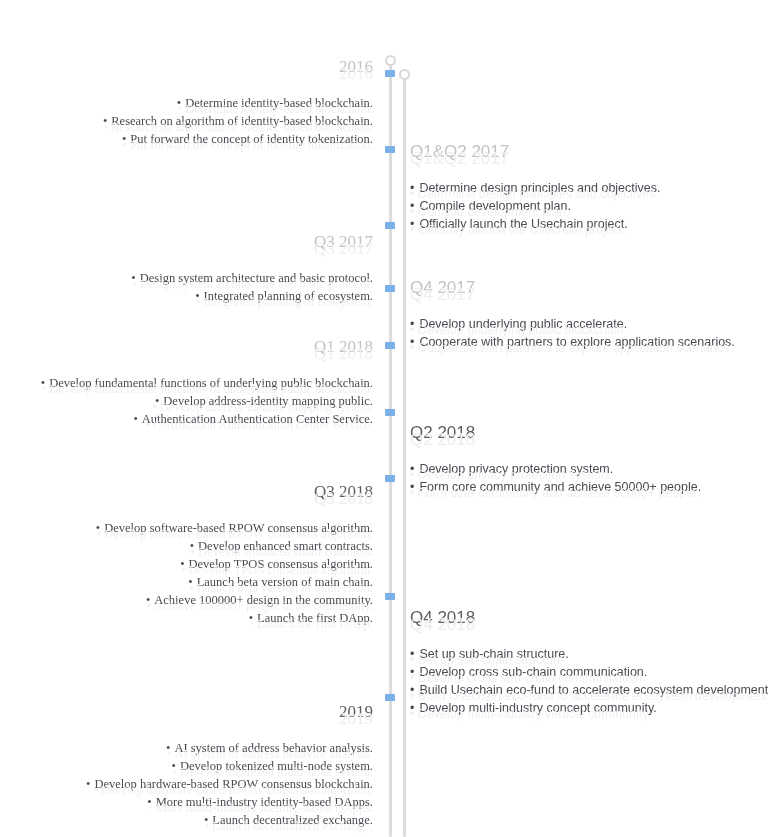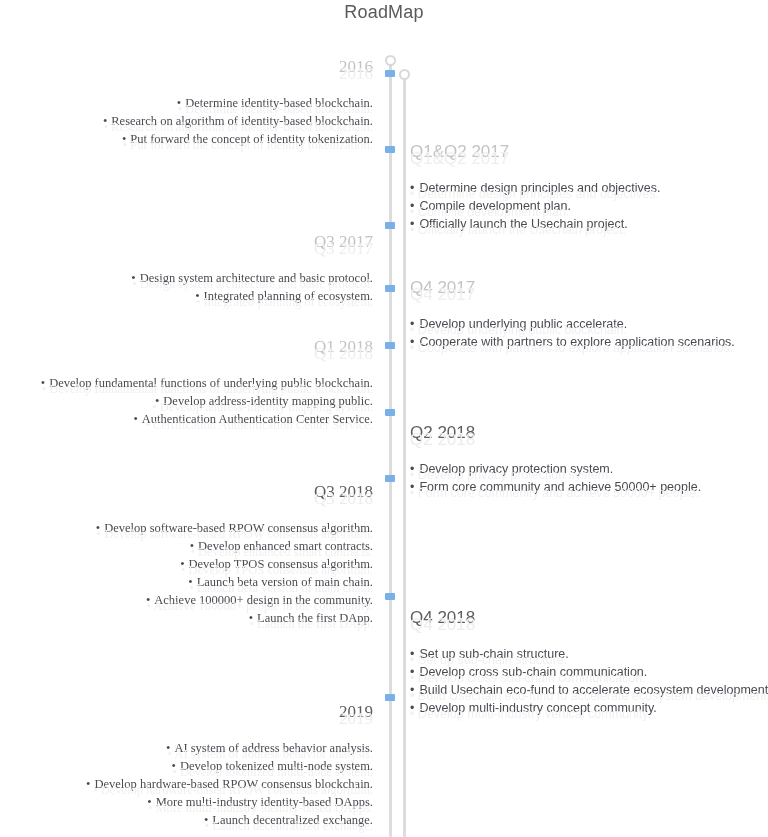--- a/index.html
+++ b/index.html
@@ -123,21 +123,20 @@
     pointer-events:none;
   }
   .section.left  .sec-item .ghost { text-align:right; }
   .section.right .sec-item .ghost { text-align:left; }
 </style>
 </head>
 <body>
 
 <div id="page">
 
-  <div id="title">RoadMap</div>
 
   <div id="rail-main" class="rail"></div>
   <div id="rail-sec" class="rail"></div>
 
   <div id="cap-main" class="rail-cap"></div>
   <div id="cap-sec" class="rail-cap"></div>
 
   <div id="markers">
       <div class="marker" style="top: 70px;"></div>
       <div class="marker" style="top: 146px;"></div>

